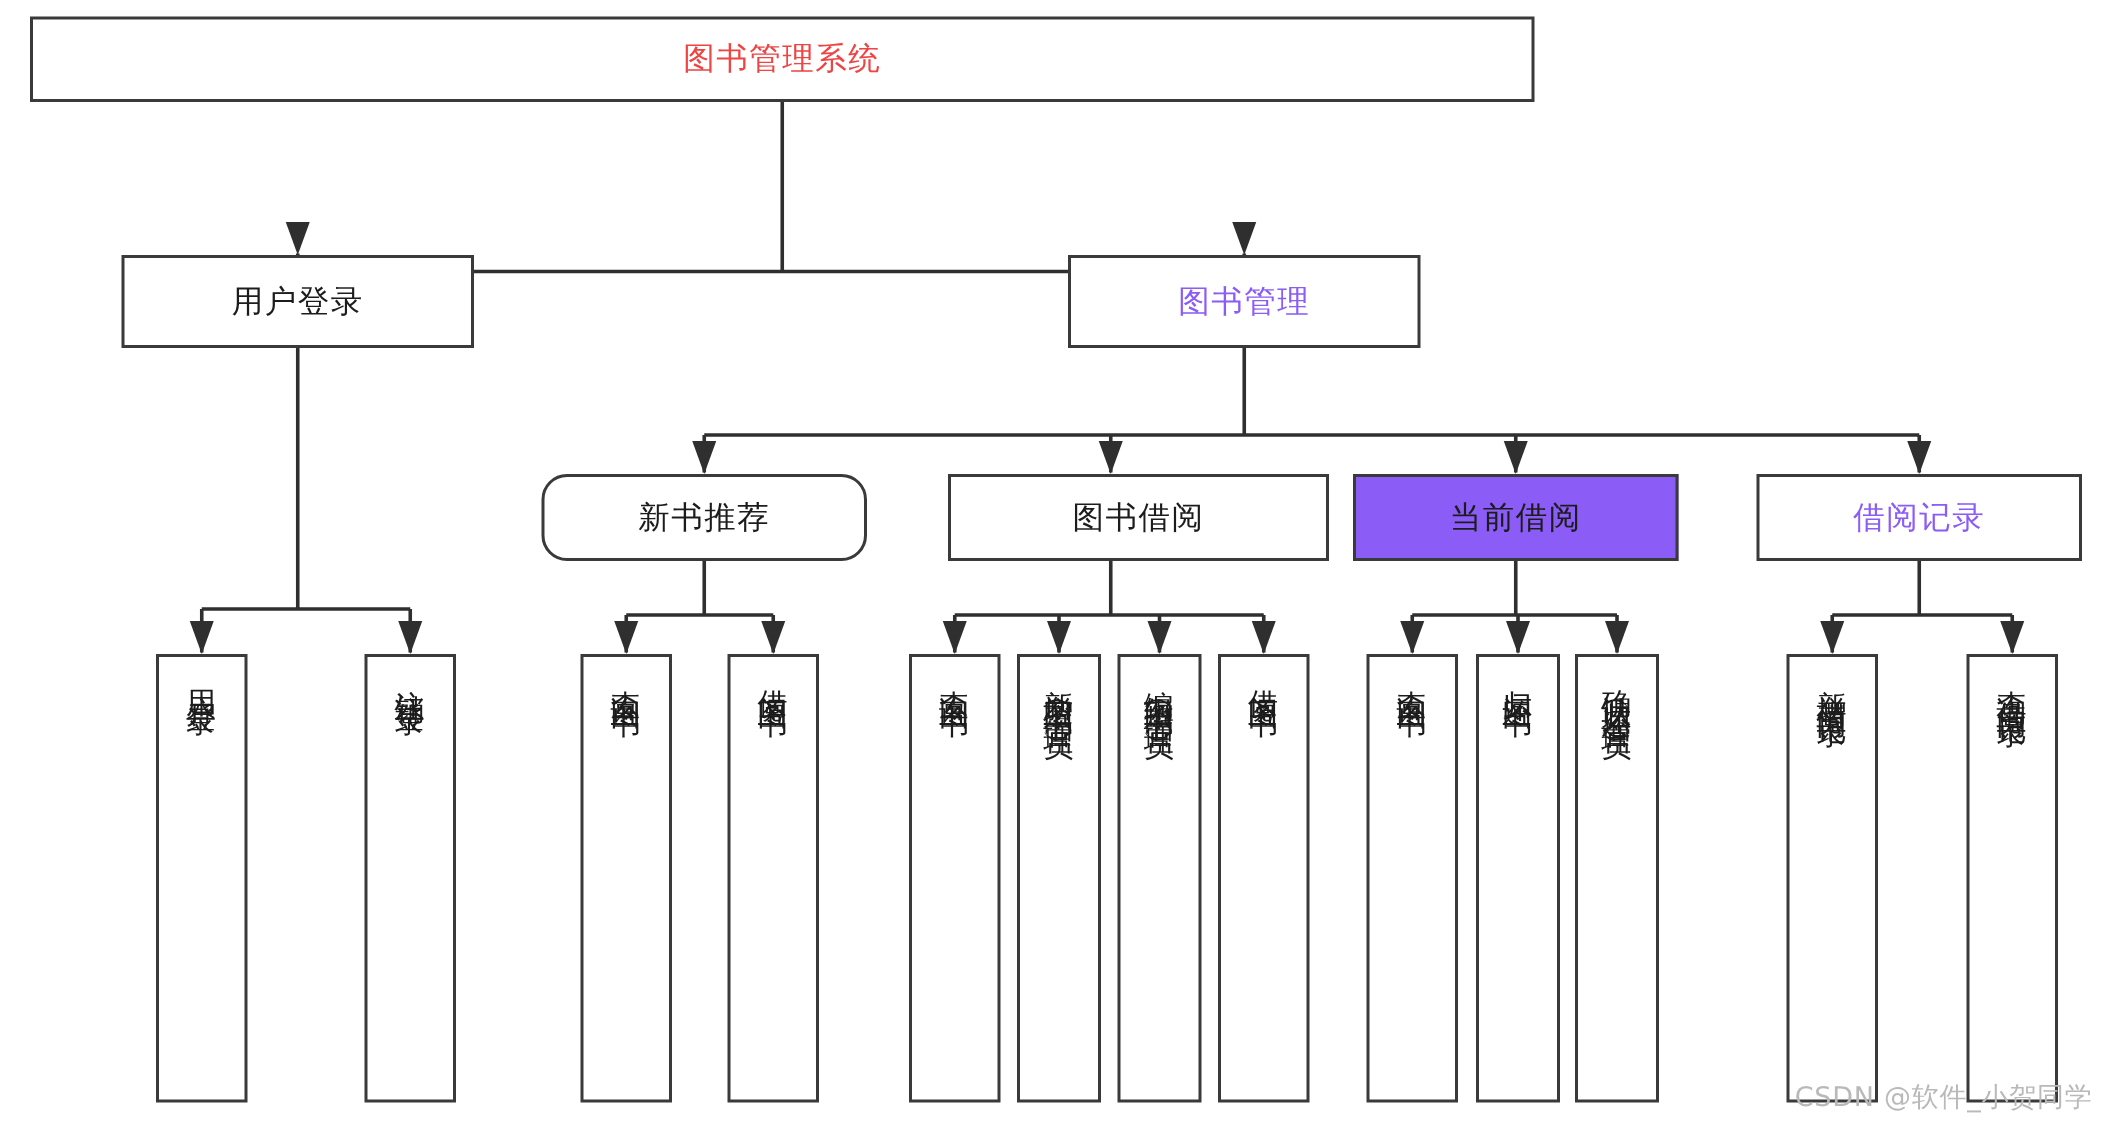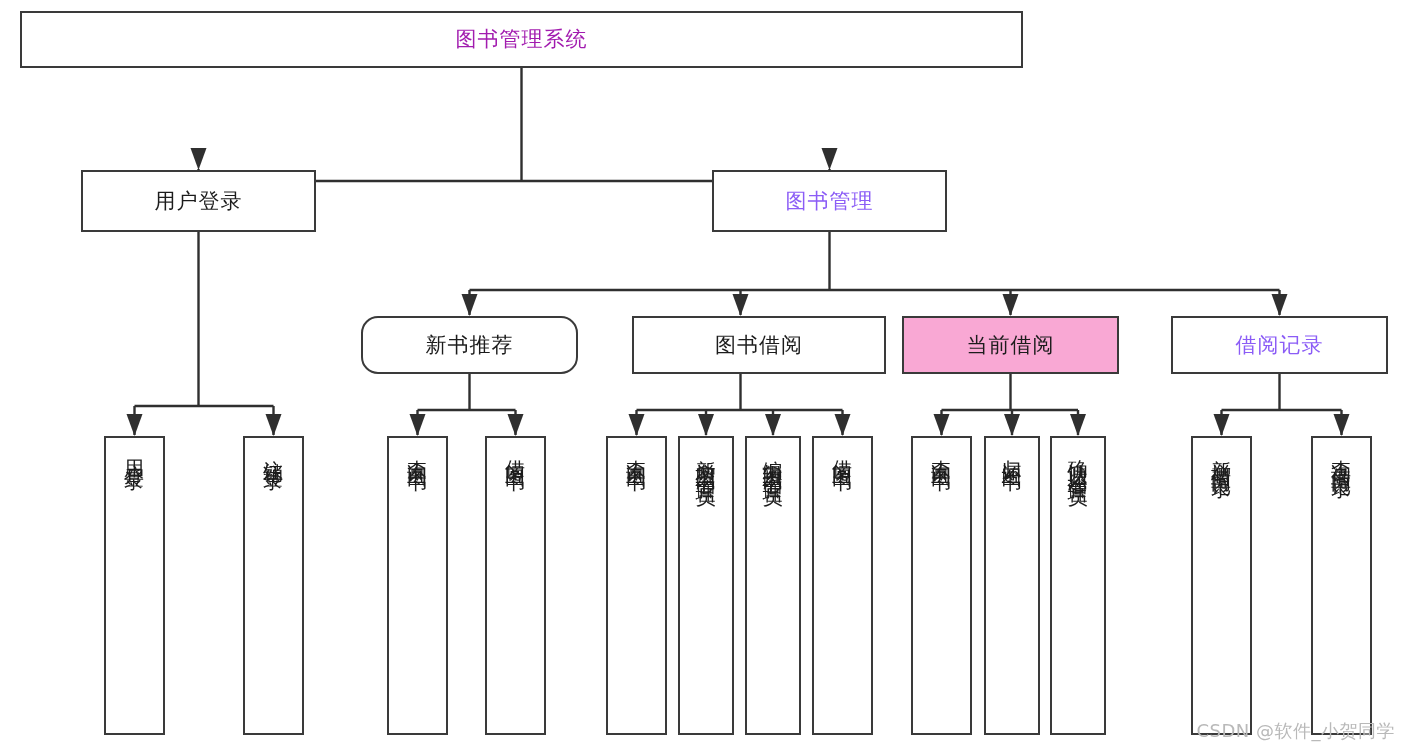--- a/index.html
+++ b/index.html
@@ -128,35 +128,35 @@
       <polygon points="1070,414 1086,414 1078,436" fill="#2f2f2f"></polygon>
       <path d="M 1279.5 374 L 1279.5 410" stroke="#2f2f2f"></path>
       <path d="M 1221.5 410 L 1341.5 410" stroke="#2f2f2f"></path>
       <path d="M 1221.5 410 L 1221.5 435" stroke="#2f2f2f"></path>
       <polygon points="1213.5,414 1229.5,414 1221.5,436" fill="#2f2f2f"></polygon>
       <path d="M 1341.5 410 L 1341.5 435" stroke="#2f2f2f"></path>
       <polygon points="1333.5,414 1349.5,414 1341.5,436" fill="#2f2f2f"></polygon>
     </svg>
   <div id="nodes">
       <div class="node" style="left: 20px; top: 11px; width: 1003px; height: 57px; border-color: rgb(58, 58, 58); background: rgb(255, 255, 255);">
-        <span class="node-label" style="color: #a21caf;">图书管理系统</span>
+        <span class="node-label" style="color: #ef4444;">图书管理系统</span>
       </div>
       <div class="node" style="left: 81px; top: 170px; width: 235px; height: 62px; border-color: rgb(58, 58, 58); background: rgb(255, 255, 255);">
         <span class="node-label" style="color: rgb(28, 28, 28);">用户登录</span>
       </div>
       <div class="node" style="left: 712px; top: 170px; width: 235px; height: 62px; border-color: rgb(58, 58, 58); background: rgb(255, 255, 255);">
         <span class="node-label" style="color: #8b5cf6; font-family: Liberation Serif, serif;">图书管理</span>
       </div>
       <div class="node" style="left: 361px; top: 316px; width: 217px; height: 58px; border-color: rgb(58, 58, 58); background: rgb(255, 255, 255); border-radius: 17px;">
         <span class="node-label" style="color: rgb(28, 28, 28);">新书推荐</span>
       </div>
       <div class="node" style="left: 632px; top: 316px; width: 254px; height: 58px; border-color: rgb(58, 58, 58); background: rgb(255, 255, 255);">
         <span class="node-label" style="color: rgb(28, 28, 28);">图书借阅</span>
       </div>
-      <div class="node" style="left: 902px; top: 316px; width: 217px; height: 58px; border-color: rgb(58, 58, 58); background: #f9a8d4;">
+      <div class="node" style="left: 902px; top: 316px; width: 217px; height: 58px; border-color: rgb(58, 58, 58); background: #8b5cf6;">
         <span class="node-label" style="color: rgb(28, 28, 28);">当前借阅</span>
       </div>
       <div class="node" style="left: 1171px; top: 316px; width: 217px; height: 58px; border-color: rgb(58, 58, 58); background: rgb(255, 255, 255);">
         <span class="node-label" style="color: #8b5cf6;">借阅记录</span>
       </div>
       <div class="node vertical" style="left: 104px; top: 436px; width: 61px; height: 299px; border-color: rgb(58, 58, 58); background: rgb(255, 255, 255);">
         <span class="node-label" style="color: rgb(28, 28, 28);">用户登录</span>
       </div>
       <div class="node vertical" style="left: 243px; top: 436px; width: 61px; height: 299px; border-color: rgb(58, 58, 58); background: rgb(255, 255, 255);">
         <span class="node-label" style="color: rgb(28, 28, 28);">注销登录</span>

